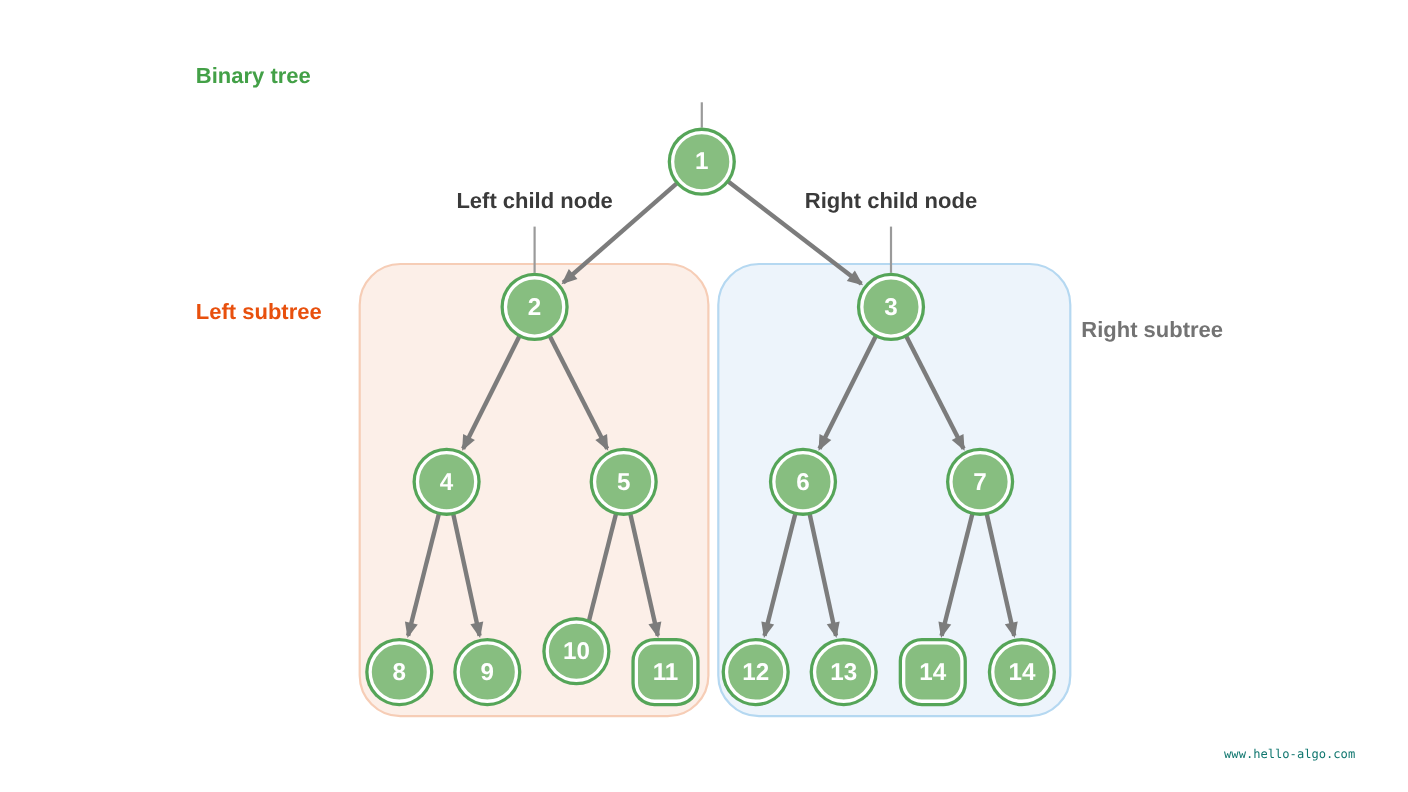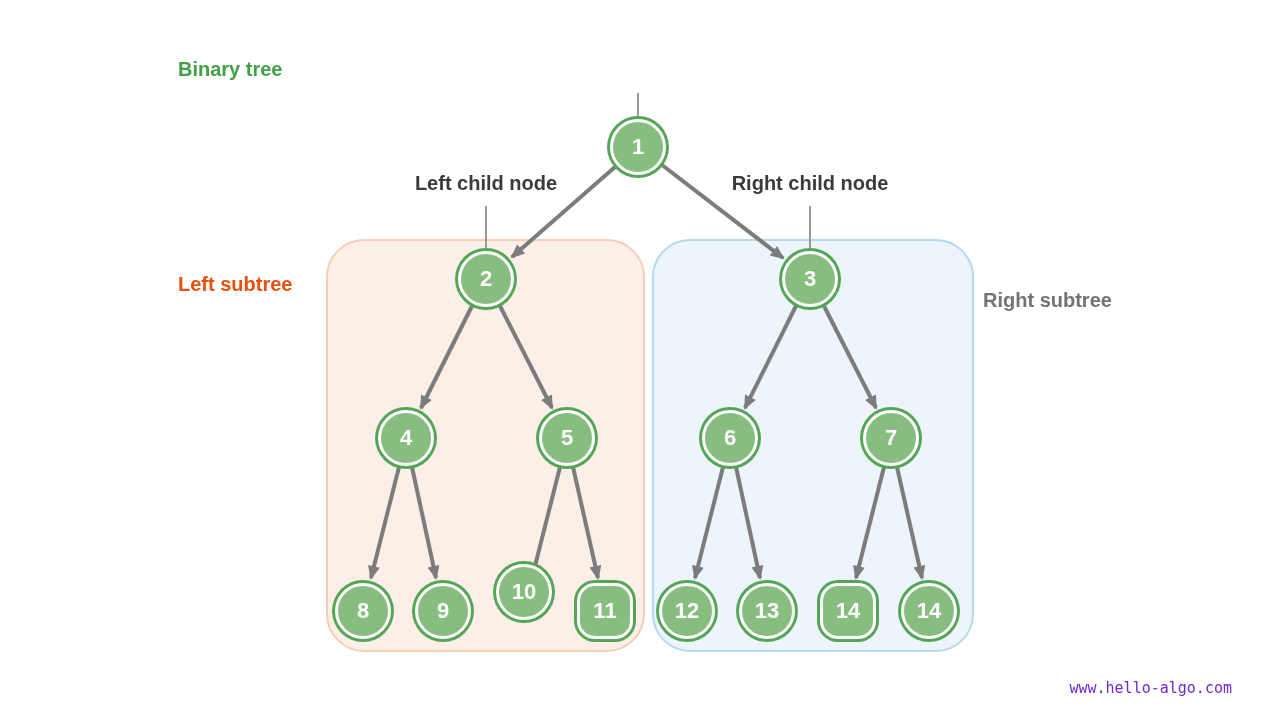--- a/index.html
+++ b/index.html
@@ -85,22 +85,22 @@
   .lbl.parent       { left: 638px; top: 59px; }
   .lbl.left-child   { left: 486px; top: 172px; text-align: right; }
   .lbl.right-child  { left: 810px; top: 172px; }
   .lbl.left-sub     { left: 178px; top: 273px; color: #e8500d; }
   .lbl.right-sub    { left: 983px; top: 265px; color: #737373; margin-top: 24px; }
   .watermark {
     position: absolute;
     right: 48px;
     top: 679px;
     font-family: "DejaVu Sans Mono", monospace;
-    font-size: 15px;
-    color: #6d28d9;
+    font-size: 11px;
+    color: #0f766e;
     z-index: 4;
   }
 </style>
 </head>
 <body>
 
 <div class="canvas">
 
   <div class="panel left"></div>
   <div class="panel right"></div>

